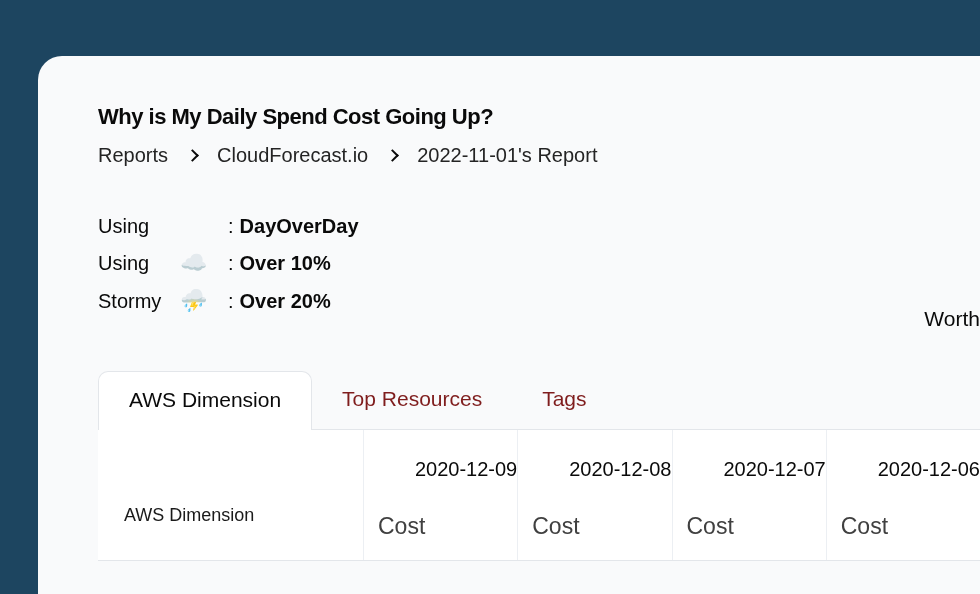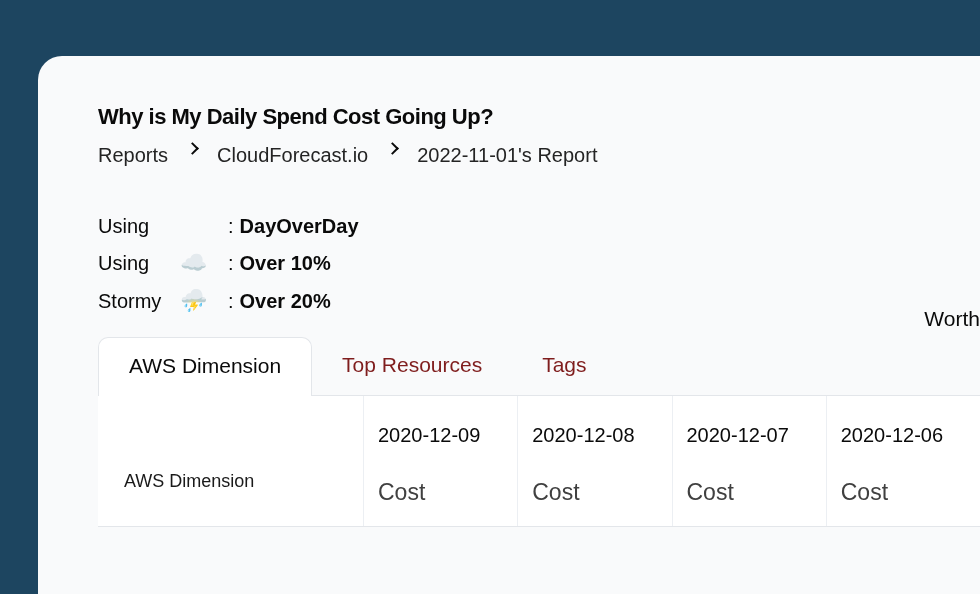--- a/index.html
+++ b/index.html
@@ -24,37 +24,37 @@
     }
     .page-title {
       font-size: 22px;
       font-weight: 700;
       color: #0a0a0a;
       letter-spacing: -0.5px;
       margin-bottom: 14px;
     }
     .breadcrumb {
       display: flex;
-      align-items: flex-start;
+      align-items: center;
       gap: 18px;
       font-size: 20px;
       color: #242424;
       margin-bottom: 48px;
     }
     .breadcrumb-chevron {
       display: inline-block;
       width: 9px;
       height: 9px;
       border-top: 2px solid #0a0a0a;
       border-right: 2px solid #0a0a0a;
       transform: rotate(45deg);
       margin: 0 2px;
     }
     .legend {
-      margin-bottom: 22px;
+      margin-bottom: 56px;
     }
     .legend-row {
       display: flex;
       align-items: center;
       font-size: 20px;
       color: #0a0a0a;
       margin-bottom: 12px;
     }
     .legend-label {
       width: 82px;
@@ -128,20 +128,21 @@
     .date-cell {
       flex: 1;
       min-width: 150px;
       padding: 28px 0 0 14px;
       border-left: 1px solid #eceff3;
     }
     .date-text {
       font-size: 20px;
       color: #0a0a0a;
       margin-bottom: 28px;
+      text-align: right;
     }
     .cost-label {
       font-size: 23px;
       color: #404040;
       padding-bottom: 20px;
       margin-top: 32px;
     }
     .table-divider {
       border-top: 1px solid #e3e6ea;
       width: 100%;

